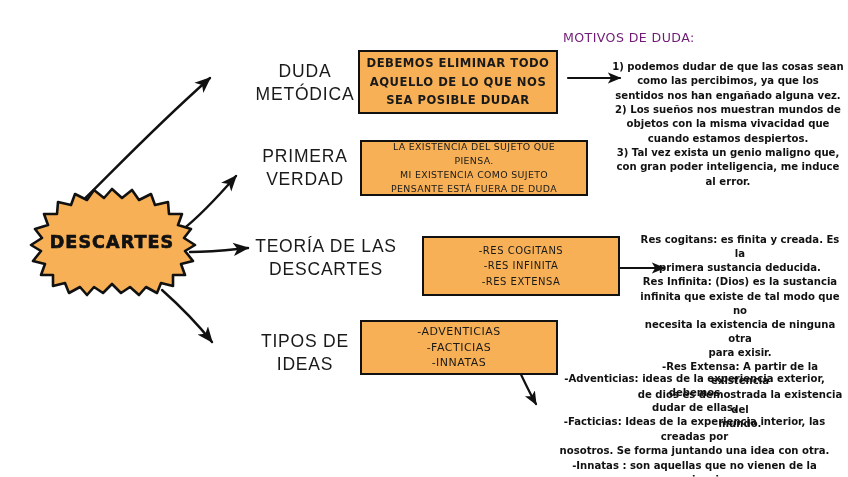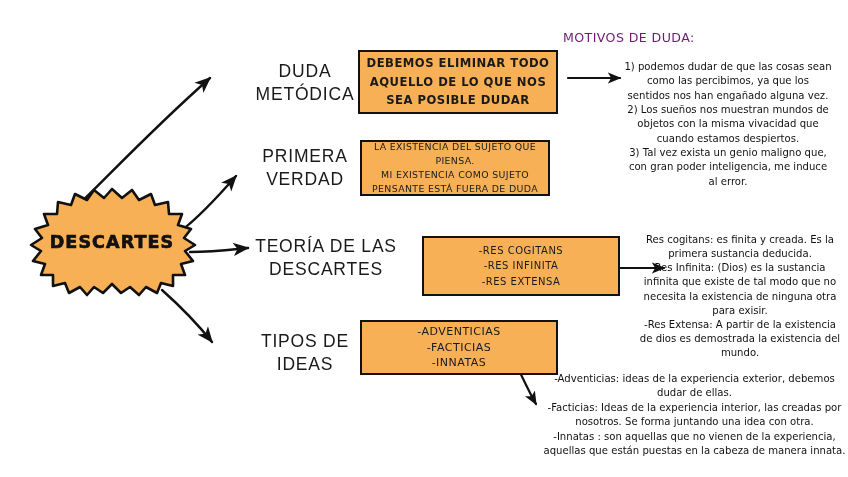--- a/index.html
+++ b/index.html
@@ -74,29 +74,29 @@
     box-sizing: border-box;
     display: flex;
     align-items: center;
     justify-content: center;
     text-align: center;
     font-family: "DejaVu Sans", sans-serif;
     color: #1a1a1a;
     white-space: pre-line;
   }
   .box-1 { left: 358px; top: 50px;  width: 200px; height: 64px; font-size: 11.6px; line-height: 1.62; letter-spacing: 0.5px; font-weight: bold; }
-  .box-2 { left: 360px; top: 140px; width: 190px; height: 56px; font-size: 9.4px;  line-height: 1.48; letter-spacing: 0.35px; }
+  .box-2 { left: 360px; top: 140px; width: 228px; height: 56px; font-size: 9.4px;  line-height: 1.48; letter-spacing: 0.35px; }
   .box-3 { left: 422px; top: 236px; width: 198px; height: 60px; font-size: 10px; line-height: 1.52; letter-spacing: 0.5px; }
   .box-4 { left: 360px; top: 320px; width: 198px; height: 55px; font-size: 11px; line-height: 1.45; letter-spacing: 0.5px; }
 
   
   .note {
     position: absolute;
     font-family: "DejaVu Sans", sans-serif;
-    font-weight: normal;
+    font-weight: bold;
     color: #111111;
     text-align: center;
     white-space: pre-line;
   }
   .note-motivos-head {
     left: 563px;
     top: 30px;
     font-family: "DejaVu Sans", sans-serif;
     font-weight: normal;
     font-size: 12.6px;

